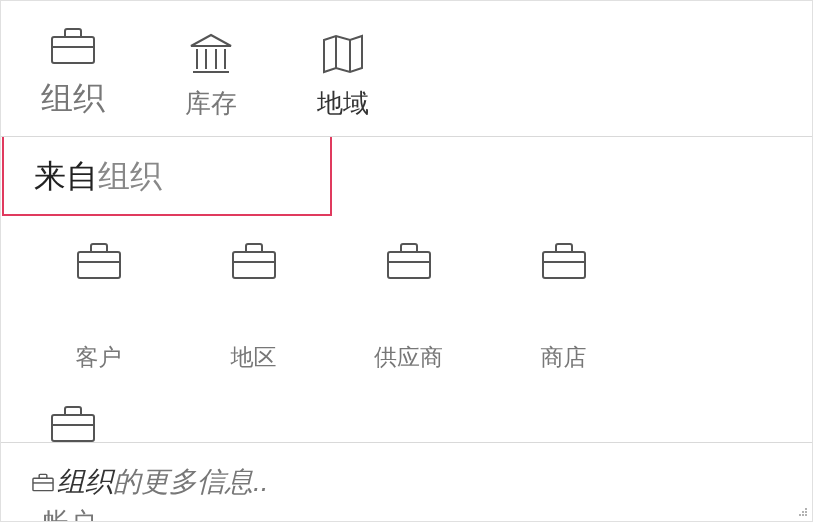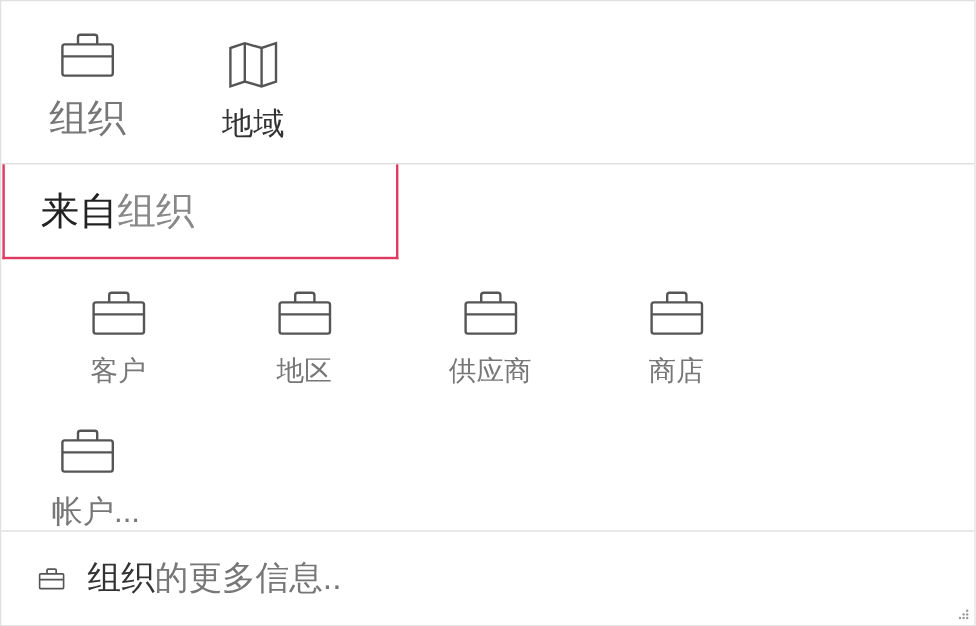--- a/index.html
+++ b/index.html
@@ -74,20 +74,21 @@
       height: 48px;
       display: flex;
       align-items: center;
       justify-content: center;
       margin-bottom: 10px;
     }
     .grid-item .label {
       font-size: 23px;
       color: #777;
       text-align: center;
+      margin-top: 48px;
     }
     .grid-item:nth-child(5) .label { font-size: 19px; text-align: center; }
     .grid-item.small-row {
       align-items: flex-start;
       padding-left: 28px;
       width: 100%;
     }
     .grid-item.small-row .label {
       font-size: 26px;
       text-align: left;
@@ -95,21 +96,22 @@
     }
     .footer {
       position: absolute;
       bottom: 0;
       left: 0;
       right: 0;
       border-top: 1px solid #d9d9d9;
       padding: 20px 30px;
       display: flex;
       align-items: center;
-      gap: 18px;
+      gap: 2px;
+      font-style: italic;
     }
     .footer-icon {
       width: 24px;
       height: 24px;
       display: flex;
       align-items: center;
       justify-content: center;
     }
     .footer-text {
       font-size: 28px;
@@ -131,20 +133,33 @@
 <div class="top-nav">
   <div class="top-item">
     <span class="icon-wrap">
       <svg width="46" height="40" viewBox="0 0 46 40" fill="none" stroke="#555" stroke-width="2">
         <rect x="2" y="12" width="42" height="26" rx="2"></rect>
         <path d="M15 12 V6 a2 2 0 0 1 2-2 h12 a2 2 0 0 1 2 2 V12"></path>
         <line x1="2" y1="22" x2="44" y2="22"></line>
       </svg>
     </span>
     <span class="label">组织</span>
+  </div>
+  <div class="top-item">
+    <span class="icon-wrap">
+      <svg width="46" height="44" viewBox="0 0 46 44" fill="none" stroke="#555" stroke-width="2">
+        <polygon points="23,3 43,14 3,14"></polygon>
+        <line x1="5" y1="40" x2="41" y2="40"></line>
+        <line x1="9" y1="17" x2="9" y2="37"></line>
+        <line x1="18" y1="17" x2="18" y2="37"></line>
+        <line x1="28" y1="17" x2="28" y2="37"></line>
+        <line x1="37" y1="17" x2="37" y2="37"></line>
+      </svg>
+    </span>
+    <span class="label">库存</span>
   </div>
   <div class="top-item active">
     <span class="icon-wrap">
       <svg width="46" height="44" viewBox="0 0 46 44" fill="none" stroke="#555" stroke-width="2">
         <polygon points="4,8 16,4 30,8 42,4 42,36 30,40 16,36 4,40"></polygon>
         <line x1="16" y1="4" x2="16" y2="36"></line>
         <line x1="30" y1="8" x2="30" y2="40"></line>
       </svg>
     </span>
     <span class="label">地域</span>

